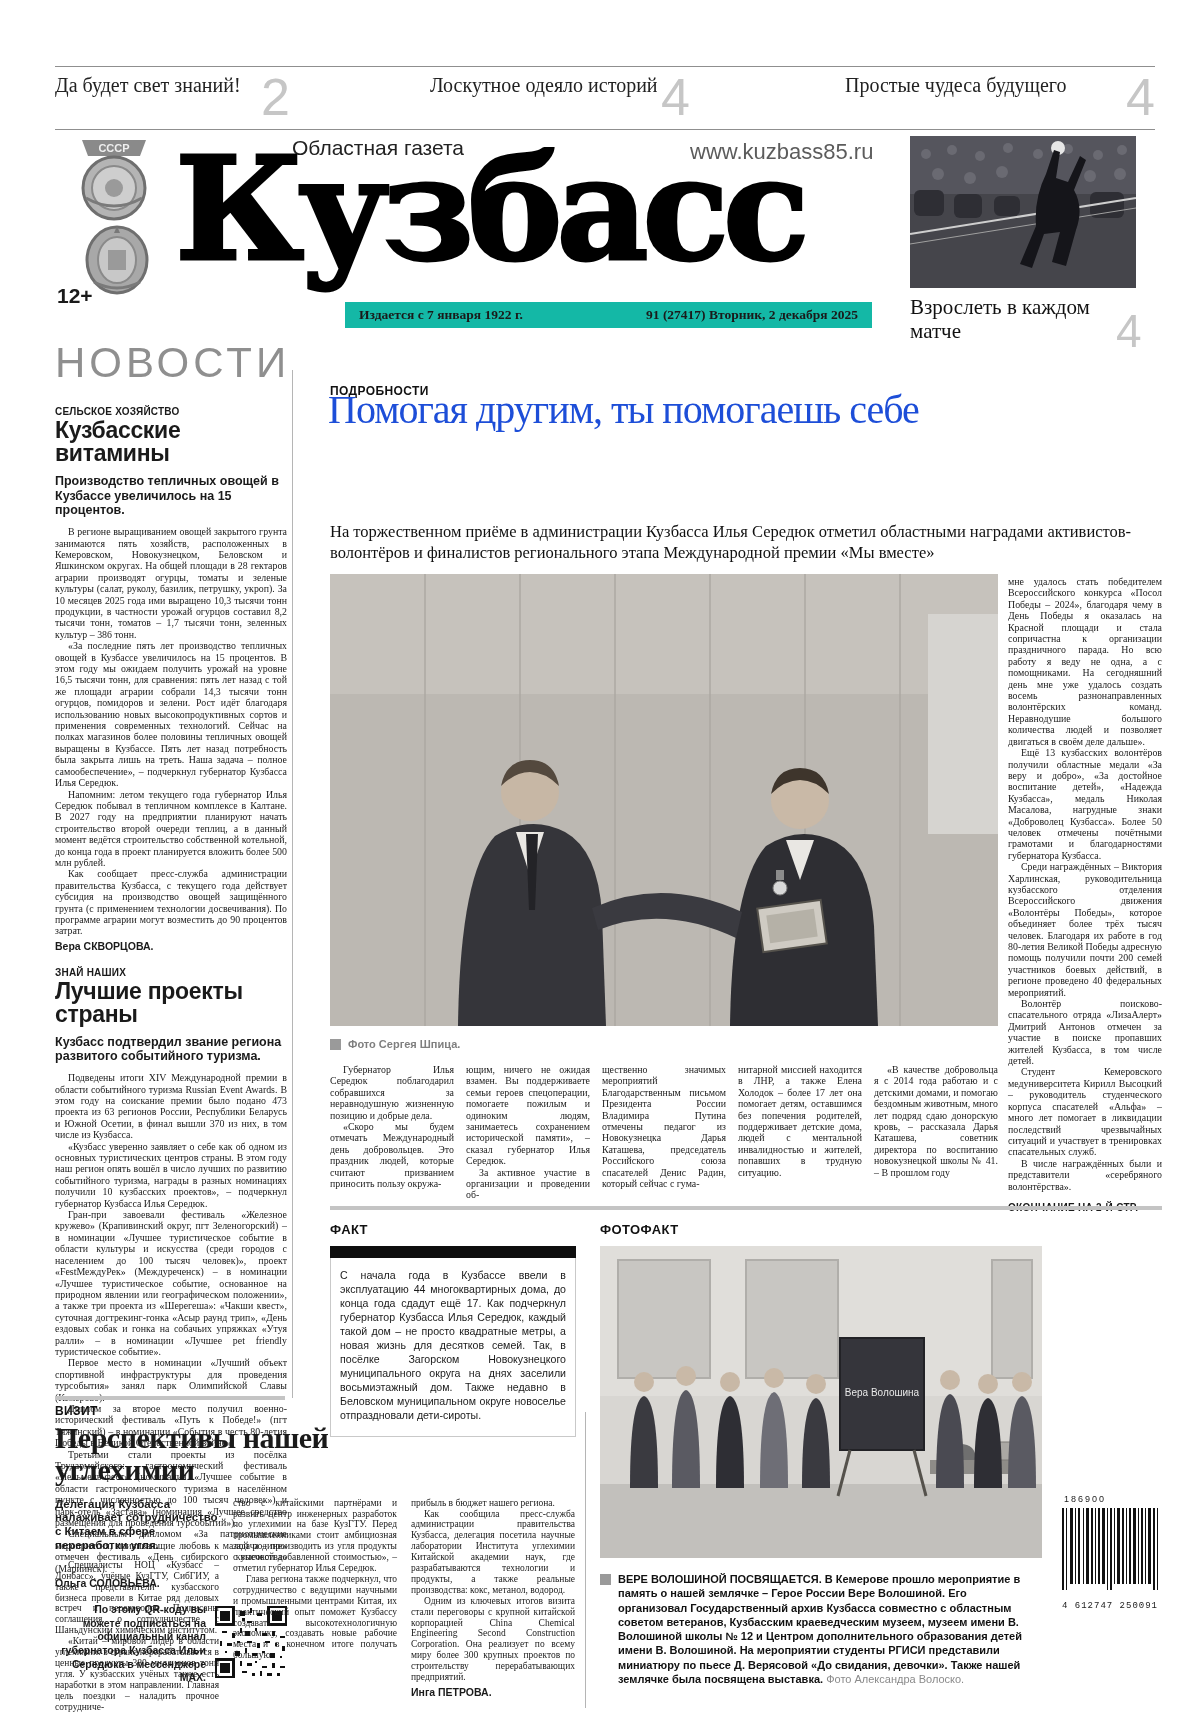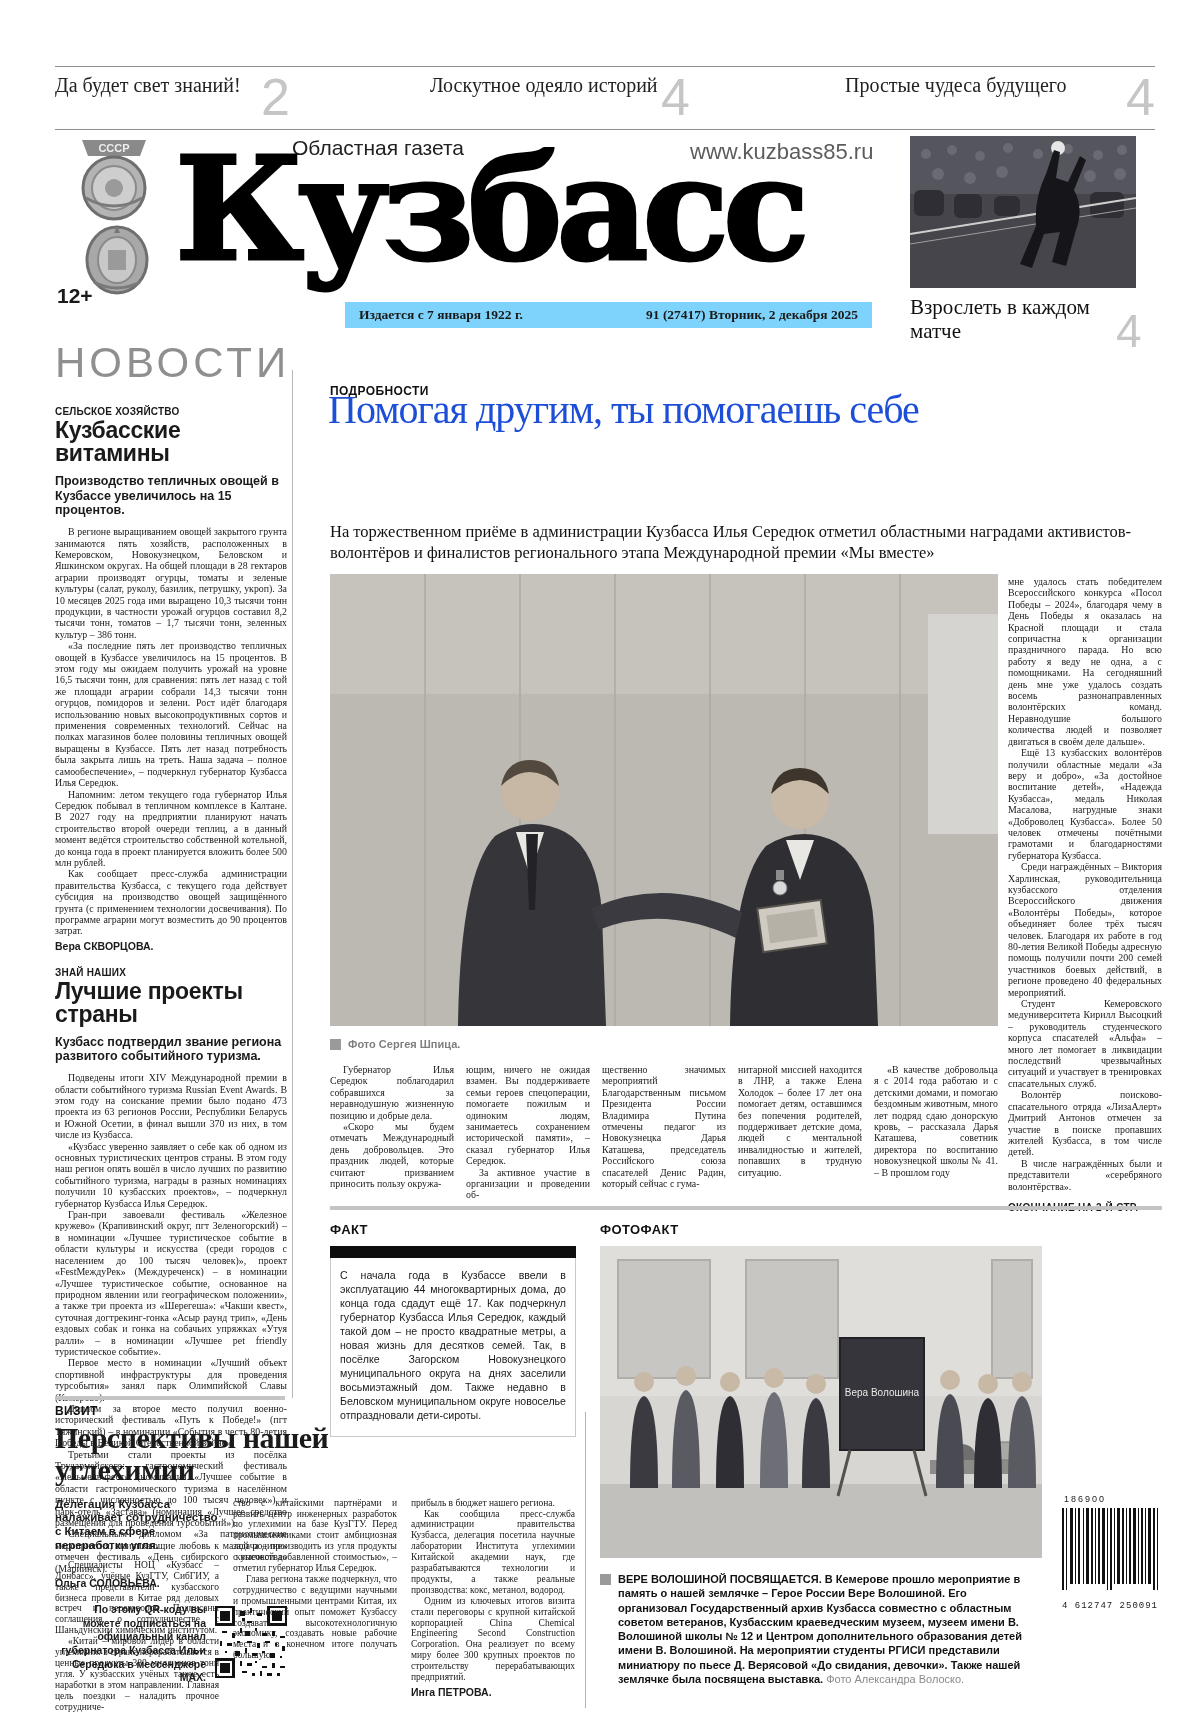--- a/index.html
+++ b/index.html
@@ -10,21 +10,21 @@
   .teaser-bar{left:55px;top:66px;width:1100px;height:62px;border-top:1px solid #8f8f8f;border-bottom:1px solid #8f8f8f;}
   .teaser{position:absolute;top:7px;display:flex;justify-content:space-between;align-items:flex-start;}
   .teaser-label{font-family:"Liberation Serif",serif;font-size:20px;line-height:1.1;color:#222;}
   .teaser-num{font-size:52px;line-height:.9;color:#c6c6c6;font-weight:300;}
   
   .tagline{left:292px;top:136px;font-size:21px;color:#222;}
   .logo{left:175px;top:128px;font-family:"DejaVu Serif","Liberation Serif",serif;font-weight:900;
         font-size:142px;line-height:1.15;letter-spacing:-6px;color:#000;-webkit-text-stroke:3px #000;}
   .website{left:690px;top:139px;font-size:22px;color:#5c5c5c;}
   .age{left:57px;top:284px;font-size:21px;font-weight:700;}
-  .dateline{left:345px;top:302px;width:527px;height:26px;background:#7dd3fc;display:flex;
+  .dateline{left:345px;top:302px;width:527px;height:26px;background:#14b8a6;display:flex;
             justify-content:space-between;align-items:center;padding:0 14px;box-sizing:border-box;
             font-family:"Liberation Serif",serif;font-weight:700;font-size:13.5px;}
   .sports-photo{left:910px;top:136px;}
   .sports-cap{left:910px;top:296px;width:200px;font-family:"Liberation Serif",serif;font-size:21px;line-height:1.12;color:#111;}
   .sports-num{left:1116px;top:308px;font-size:46px;color:#c6c6c6;font-weight:300;line-height:1;}
   
   .kicker{font-size:12px;font-weight:700;letter-spacing:.4px;color:#111;}
   .rubric{font-size:10px;font-weight:700;letter-spacing:.2px;margin:15px 0 2px;}
   .art-title{font-size:23px;font-weight:700;line-height:1.02;letter-spacing:-.3px;margin:2px 0 8px;}
   .art-lead{font-size:12.5px;font-weight:700;line-height:1.18;margin:0 0 8px;}
@@ -270,22 +270,22 @@
     <div class="col bodytext">
         <p class="para">«В качестве добровольца я с 2014 года работаю и с детскими домами, и помогаю бездомным животным, много лет подряд сдаю донорскую кровь, – рассказала Дарья Каташева, советник директора по воспитанию новокузнецкой школы № 41. – В прошлом году</p>
       </div>
   </div>
 
   <div class="abs right-col">
     <div class="bodytext">
         <p class="para cont">мне удалось стать победителем Всероссийского конкурса «Посол Победы – 2024», благодаря чему в День Победы я оказалась на Красной площади и стала сопричастна к организации праздничного парада. Но всю работу я веду не одна, а с помощниками. На сегодняшний день мне уже удалось создать восемь разнонаправленных волонтёрских команд. Неравнодушие большого количества людей и позволяет двигаться в своём деле дальше».</p>
         <p class="para">Ещё 13 кузбасских волонтёров получили областные медали «За веру и добро», «За достойное воспитание детей», «Надежда Кузбасса», медаль Николая Масалова, нагрудные знаки «Доброволец Кузбасса». Более 50 человек отмечены почётными грамотами и благодарностями губернатора Кузбасса.</p>
         <p class="para">Среди награждённых – Виктория Харлинская, руководительница кузбасского отделения Всероссийского движения «Волонтёры Победы», которое объединяет более трёх тысяч человек. Благодаря их работе в год 80-летия Великой Победы адресную помощь получили почти 200 семей участников боевых действий, в регионе проведено 40 федеральных мероприятий.</p>
+        <p class="para">Волонтёр поисково-спасательного отряда «ЛизаАлерт» Дмитрий Антонов отмечен за участие в поиске пропавших жителей Кузбасса, в том числе детей.</p>
         <p class="para">Студент Кемеровского медуниверситета Кирилл Высоцкий – руководитель студенческого корпуса спасателей «Альфа» – много лет помогает в ликвидации последствий чрезвычайных ситуаций и участвует в тренировках спасательных служб.</p>
-        <p class="para">Волонтёр поисково-спасательного отряда «ЛизаАлерт» Дмитрий Антонов отмечен за участие в поиске пропавших жителей Кузбасса, в том числе детей.</p>
         <p class="para">В числе награждённых были и представители «серебряного волонтёрства».</p>
       </div>
     <div class="continuation">ОКОНЧАНИЕ НА 2-Й СТР.</div>
   </div>
 
   <div class="abs sep4" style="left:330px;top:1206px;width:832px;"></div>
   <div class="abs sep4" style="left:55px;top:1396px;width:230px;"></div>
 
   <div class="abs kicker fact-kicker">ФАКТ</div>
   <div class="abs fact-box">

